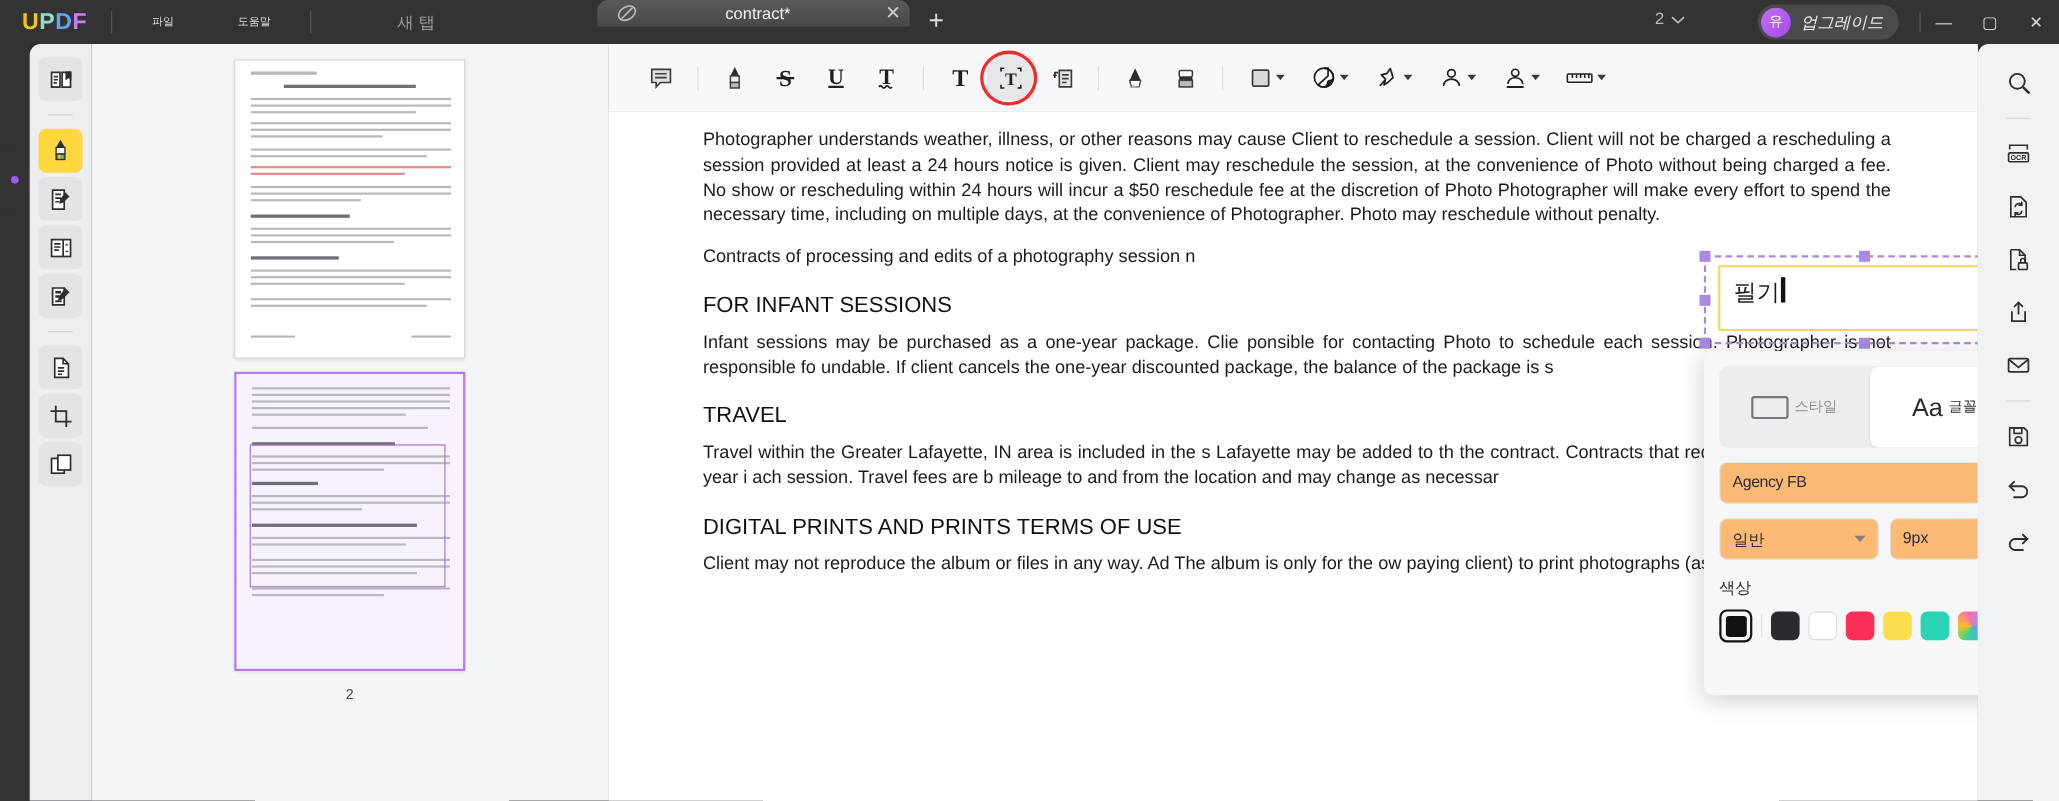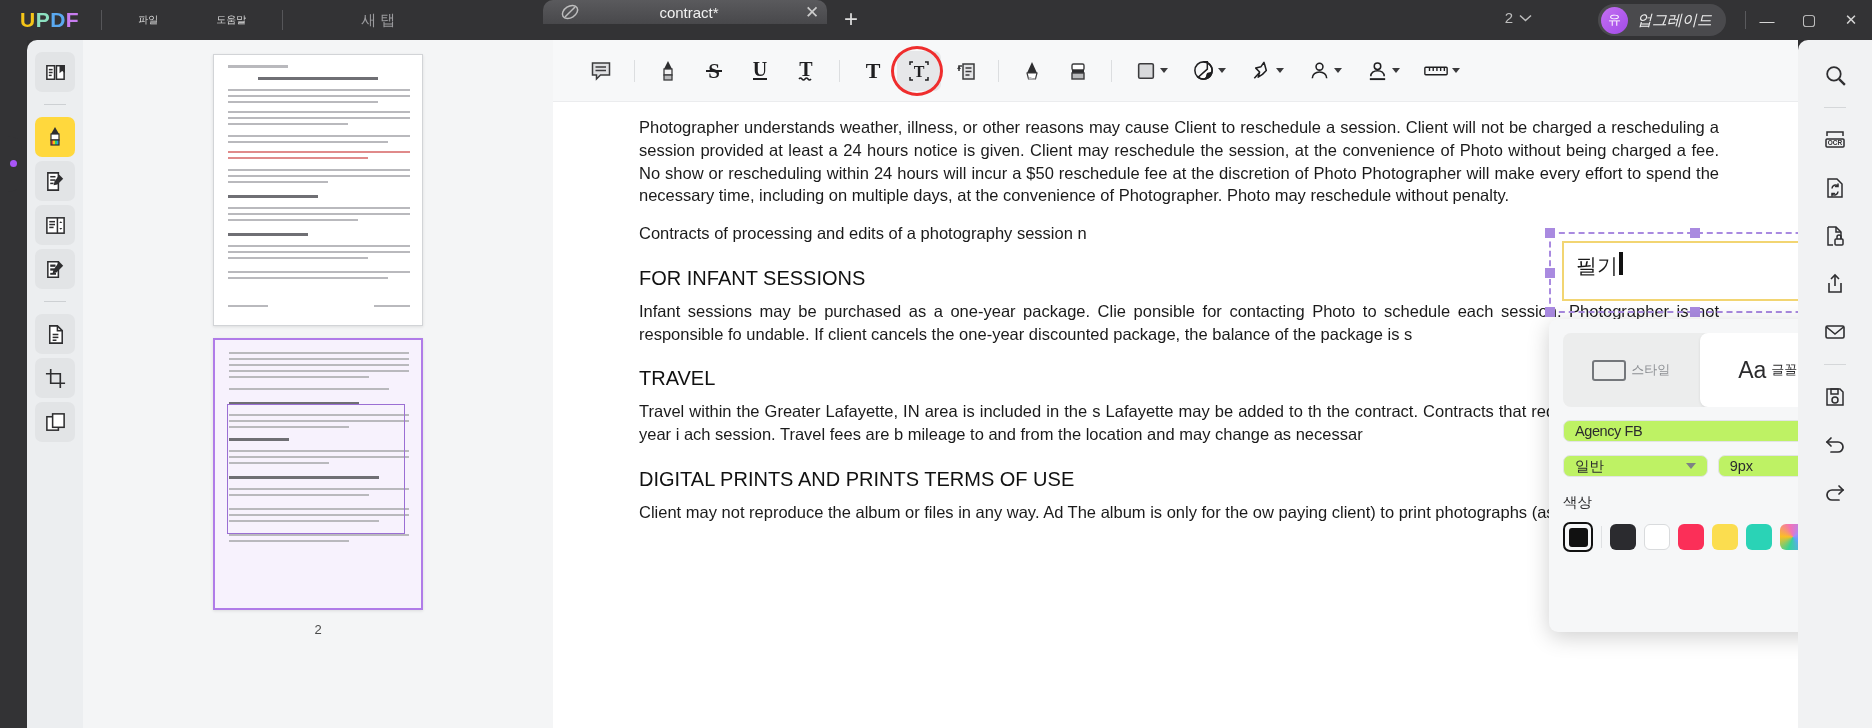--- a/index.html
+++ b/index.html
@@ -193,21 +193,21 @@
     gap:5px; cursor:pointer; border-radius:8px;
   }
   .seg-item.on { background:#fff; box-shadow:0 1px 3px rgba(0,0,0,.09); }
   .seg-label { font-size:13px; color:#8d9094; }
   .seg-item.on .seg-label { color:#2b2b2d; }
   .seg-aa { font-size:23px; color:#2b2b2d; }
   .seg-rect { width:34px; height:21px; border:2px solid #74777b; border-radius:3px; }
 
   .ddrow { display:flex; gap:10px; margin-top:13px; }
   .dd {
-    height:22px; background:#bef264; border:1px solid #e2e4e6; border-radius:7px;
+    height:38px; background:#fdba74; border:1px solid #e2e4e6; border-radius:7px;
     display:flex; align-items:center; padding: 0 11px; cursor:pointer;
   }
   .dd-text { flex:1; font-size:14.5px; color:#2c2c2e; white-space:nowrap; overflow:hidden; }
   .dd-text.agency {
     font-family:"Liberation Sans Narrow","Liberation Sans",sans-serif;
     letter-spacing:-.4px;
   }
   .dd-car { width:0;height:0;border-left:5px solid transparent;border-right:5px solid transparent;
     border-top:6px solid #7e8184; }
 

